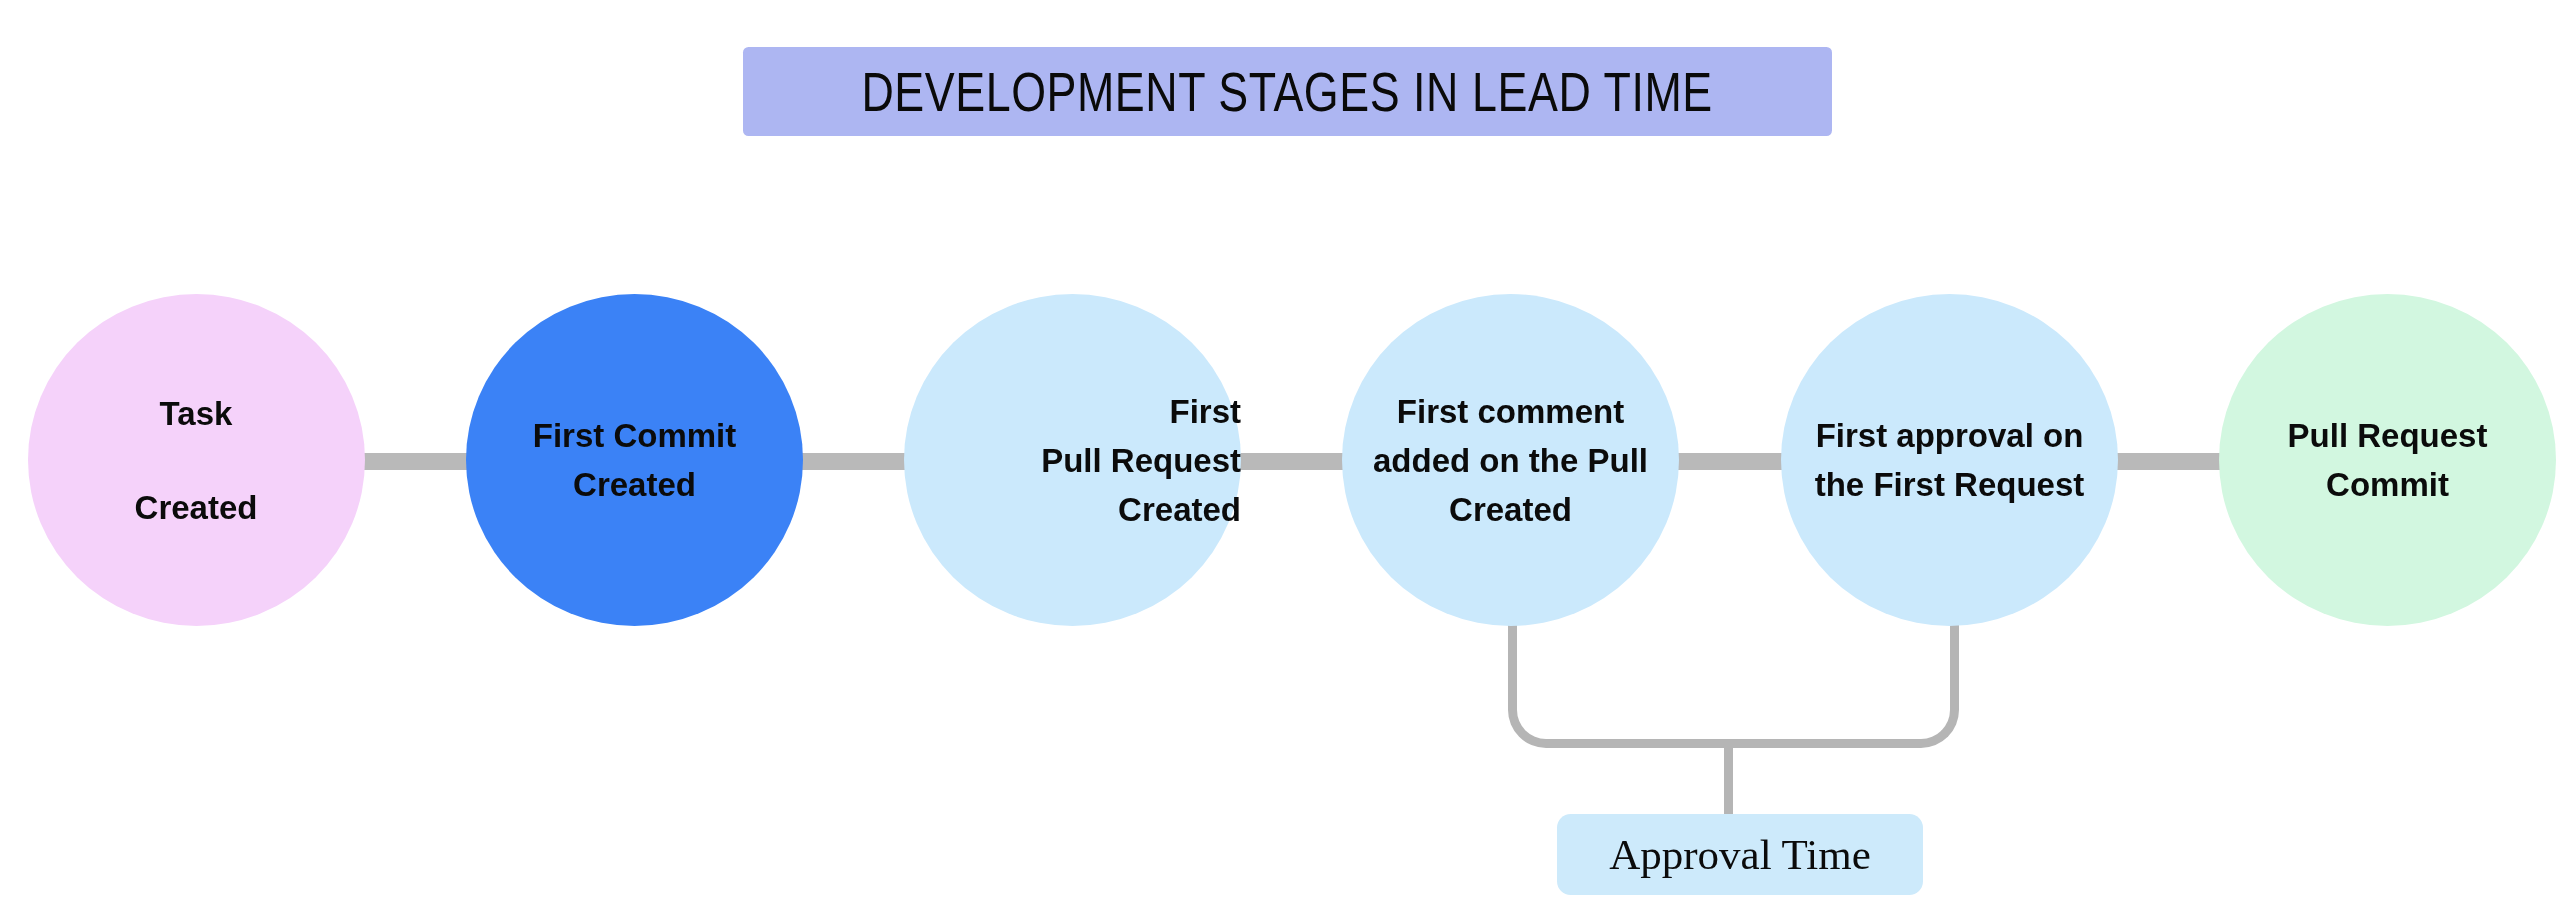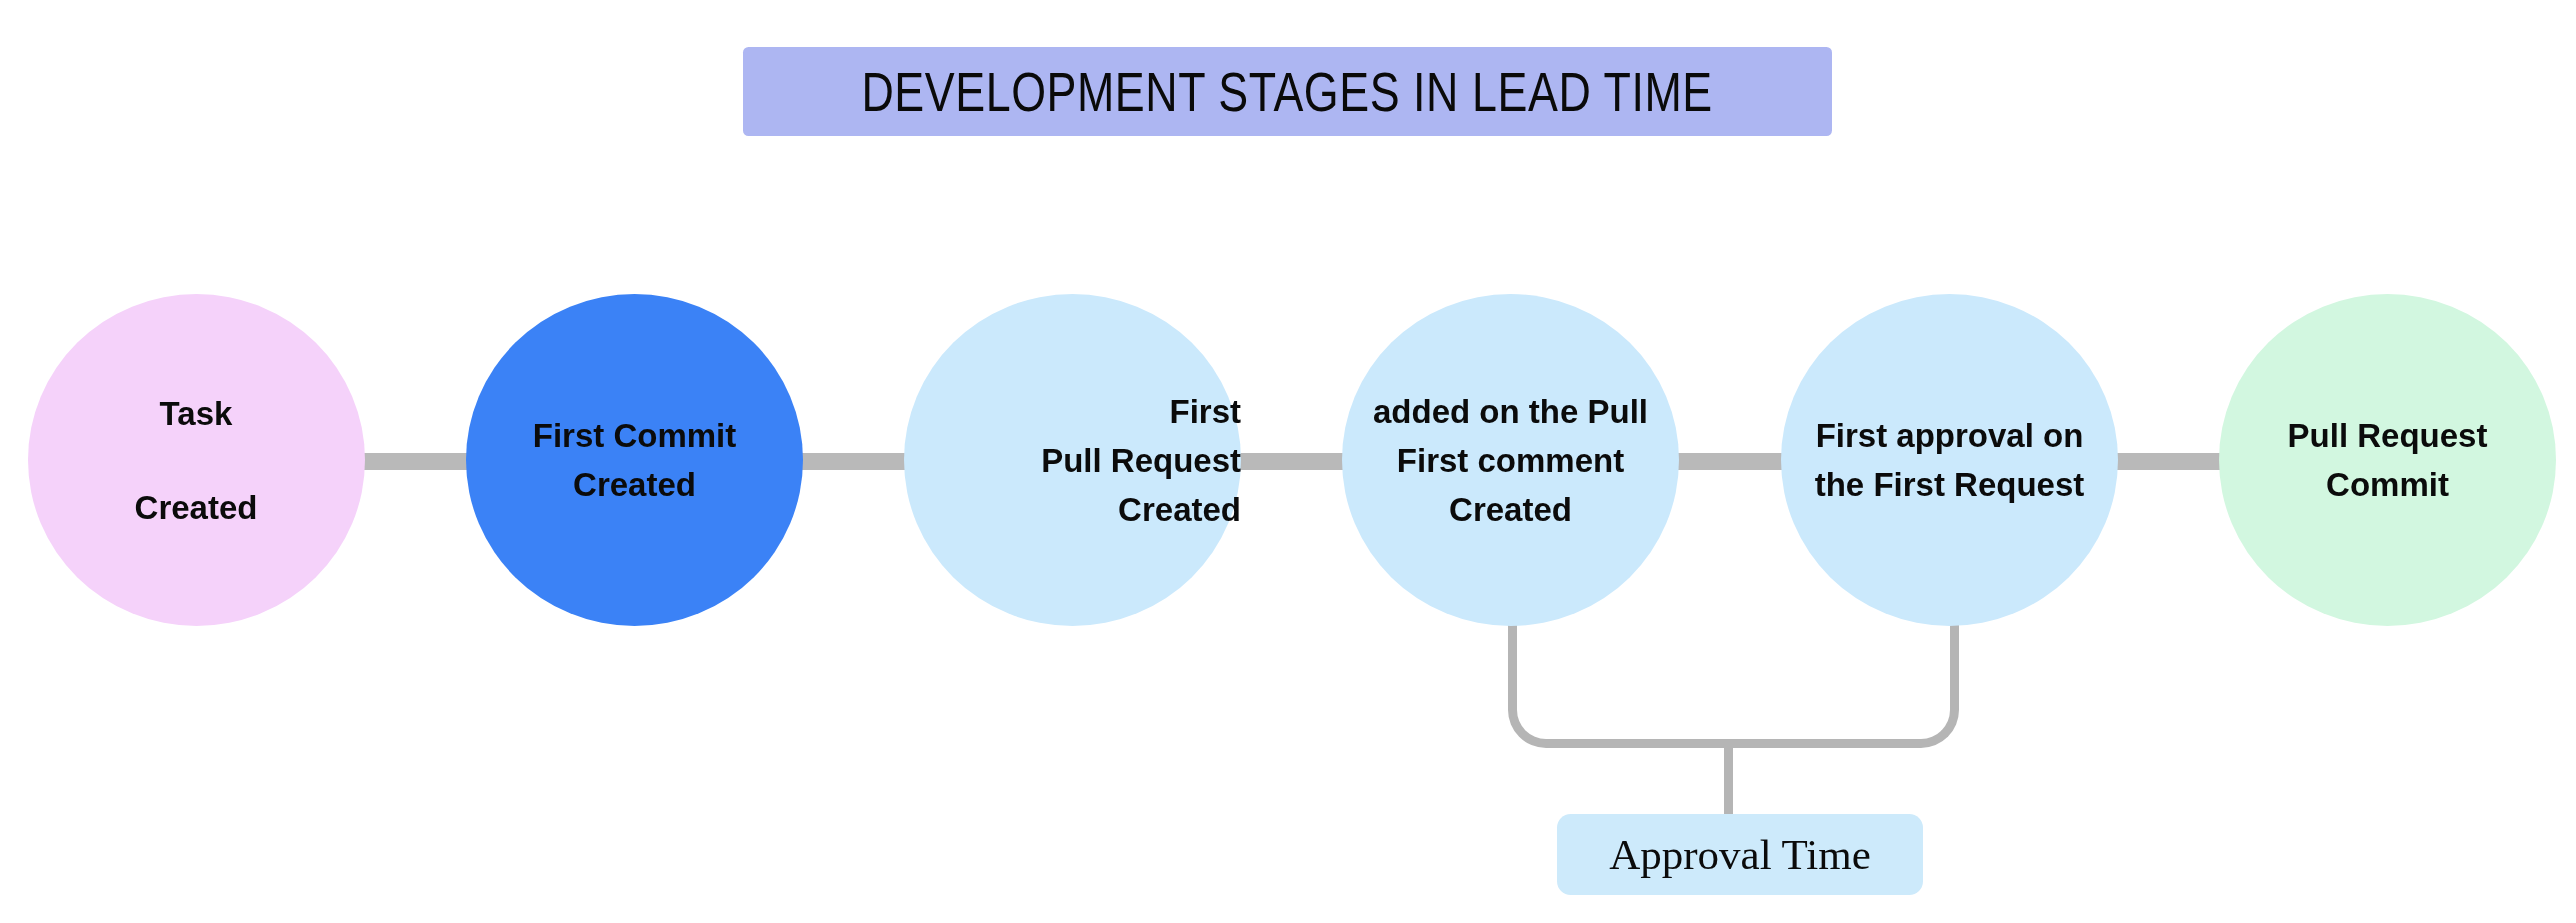--- a/index.html
+++ b/index.html
@@ -128,22 +128,22 @@
     <span class="line">Created</span>
   </div>
 
   <div class="stage stage-3">
     <span class="line">First</span>
     <span class="line">Pull Request</span>
     <span class="line">Created</span>
   </div>
 
   <div class="stage stage-4">
+    <span class="line">First comment</span>
     <span class="line">added on the Pull</span>
-    <span class="line">First comment</span>
     <span class="line">Created</span>
   </div>
 
   <div class="stage stage-5">
     <span class="line">First approval on</span>
     <span class="line">the First Request</span>
   </div>
 
   <div class="stage stage-6">
     <span class="line">Pull Request</span>

